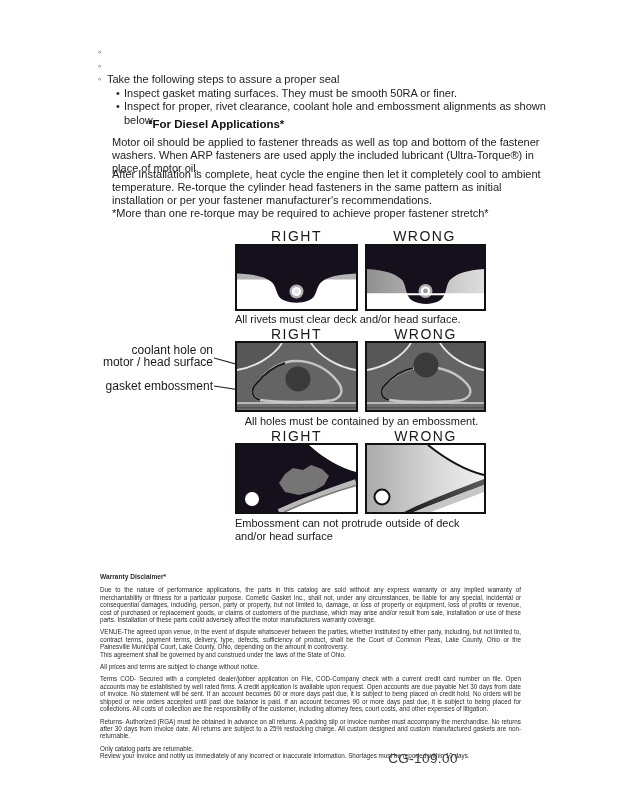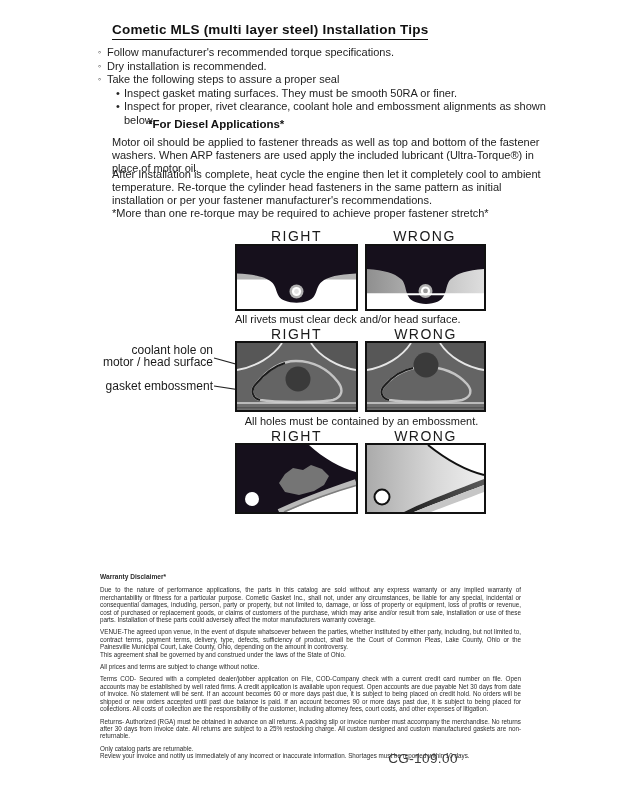--- a/index.html
+++ b/index.html
@@ -30,30 +30,27 @@
   .disc p{margin:0 0 5px 0;text-align:justify;}
   .disc .nj{text-align:left;}
   .disc .head{font-weight:bold;margin-bottom:6px;font-size:6.6px;}
   svg{display:block;}
 </style>
 </head>
 <body>
 
 <div class="page">
 
-  <div class="abs title">Cometic MLS (multi layer steel) Installation Tips</div>
 
   <div class="abs bullets">
     <div class="brow">
       <span class="bmark">◦</span>
-      <span>Follow manufacturer's recommended torque specifications.</span>
     </div>
     <div class="brow">
       <span class="bmark">◦</span>
-      <span>Dry installation is recommended.</span>
     </div>
     <div class="brow">
       <span class="bmark">◦</span>
       <span>Take the following steps to assure a proper seal</span>
     </div>
     <div class="brow sub">
       <span class="bmark">•</span>
       <span>Inspect gasket mating surfaces.  They must be smooth 50RA or finer.</span>
     </div>
     <div class="brow sub">
@@ -188,20 +185,24 @@
       <rect x="1" y="1" width="119" height="69" fill="#ffffff"></rect>
       <path d="M2,2 H63 C83,18 103,28 119,32 V36 C91,47 61,58 39,69 H2 Z" fill="url(#g2)"></path>
       <path d="M63,2 C83,18 103,28 119,32" fill="none" stroke="#111111" stroke-width="2"></path>
       <path d="M39,69 C61,58 91,47 119,36 L119,42 C95,51 69,61 49,69 Z" fill="url(#g3)"></path>
       <path d="M49,69 C69,61 95,51 119,42 L119,49 C101,56 81,63 66,69 Z" fill="#c6c6c6"></path>
       <circle cx="17" cy="54" r="7.5" fill="#ffffff" stroke="#111111" stroke-width="2"></circle>
       <rect x="1" y="1" width="119" height="69" fill="none" stroke="#111111" stroke-width="2"></rect>
     </svg>
   </div>
 
+  <div class="abs caption" style="left:235px;top:517px;width:270px;">
+    <span style="display:block;">Embossment can not protrude outside of deck</span>
+    <span style="display:block;">and/or head surface</span>
+  </div>
 
   <div class="abs disc">
     <p class="head nj">Warranty Disclaimer*</p>
     <p>Due to the nature of performance applications, the parts in this catalog are sold without any express warranty or any implied warranty of merchantability or fitness for a particular purpose.  Cometic Gasket Inc., shall not, under any circumstances, be liable for any special, incidental or consequential damages, including, person, party or property, but not limited to, damage, or loss of property or equipment, loss of profits or revenue, cost of purchased or replacement goods, or claims of customers of the purchase, which may arise and/or result from sale, installation or use of these parts.  Installation of these parts could adversely affect the motor manufacturers warranty coverage.</p>
     <p><span>VENUE-The agreed upon venue, in the event of dispute whatsoever between the parties, whether instituted by either party, including, but not limited to, contract terms, payment terms, delivery, type, defects, sufficiency of product, shall be the Court of Common Pleas, Lake County, Ohio or the Painesville Municipal Court, Lake County, Ohio, depending on the amount in controversy.</span><br>
       <span>This agreement shall be governed by and construed under the laws of the State of Ohio.</span></p>
     <p class="nj">All prices and terms are subject to change without notice.</p>
     <p>Terms COD- Secured with a completed dealer/jobber application on File, COD-Company check with a current credit card number on file.  Open accounts may be established by well rated firms.  A credit application is available upon request.  Open accounts are due payable Net 30 days from date of invoice.  No statement will be sent.  If an account becomes 60 or more days past due, it is subject to being placed on credit hold.  No orders will be shipped or new orders accepted until past due balance is paid.  If an account becomes 90 or more days past due, it is subject to being placed for collections.  All costs of collection are the responsibility of the customer, including attorney fees, court costs, and other expenses of litigation.</p>
     <p>Returns- Authorized (RGA) must be obtained in advance on all returns.  A packing slip or invoice number must accompany the merchandise.  No returns after 30 days from invoice date.  All returns are subject to a 25% restocking charge.  All custom designed and custom manufactured gaskets are non-returnable.</p>
     <p class="nj"><span>Only catalog parts are returnable.</span><br>

